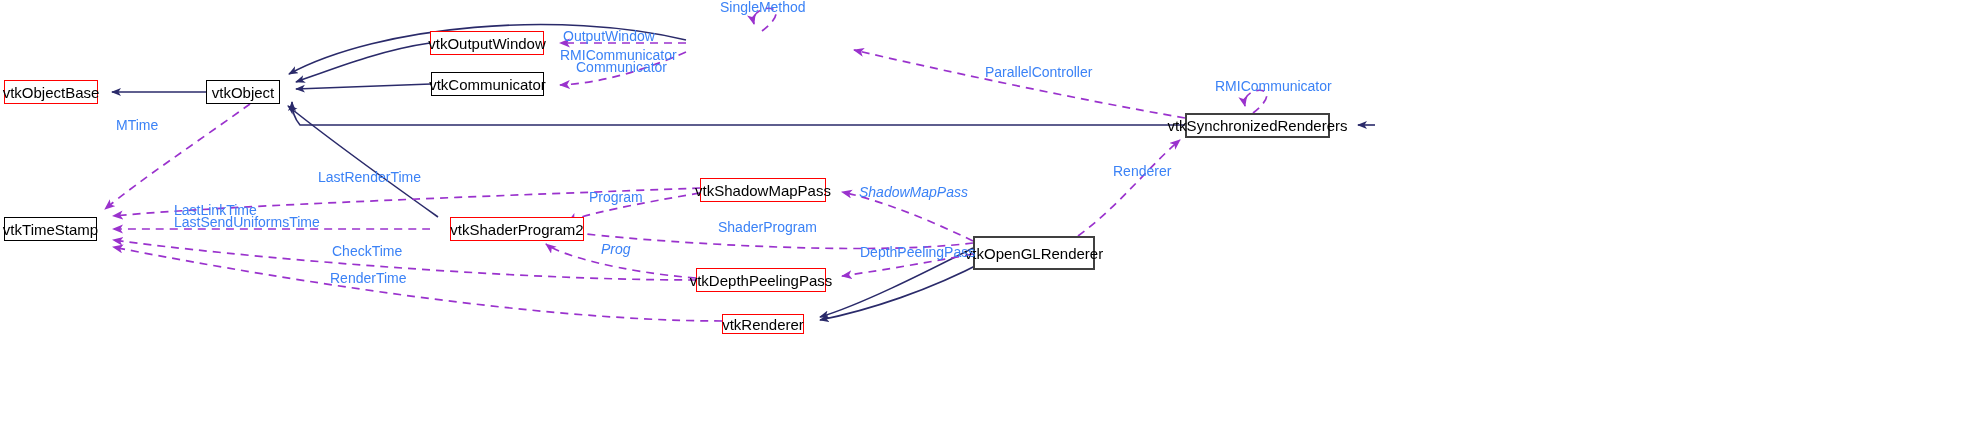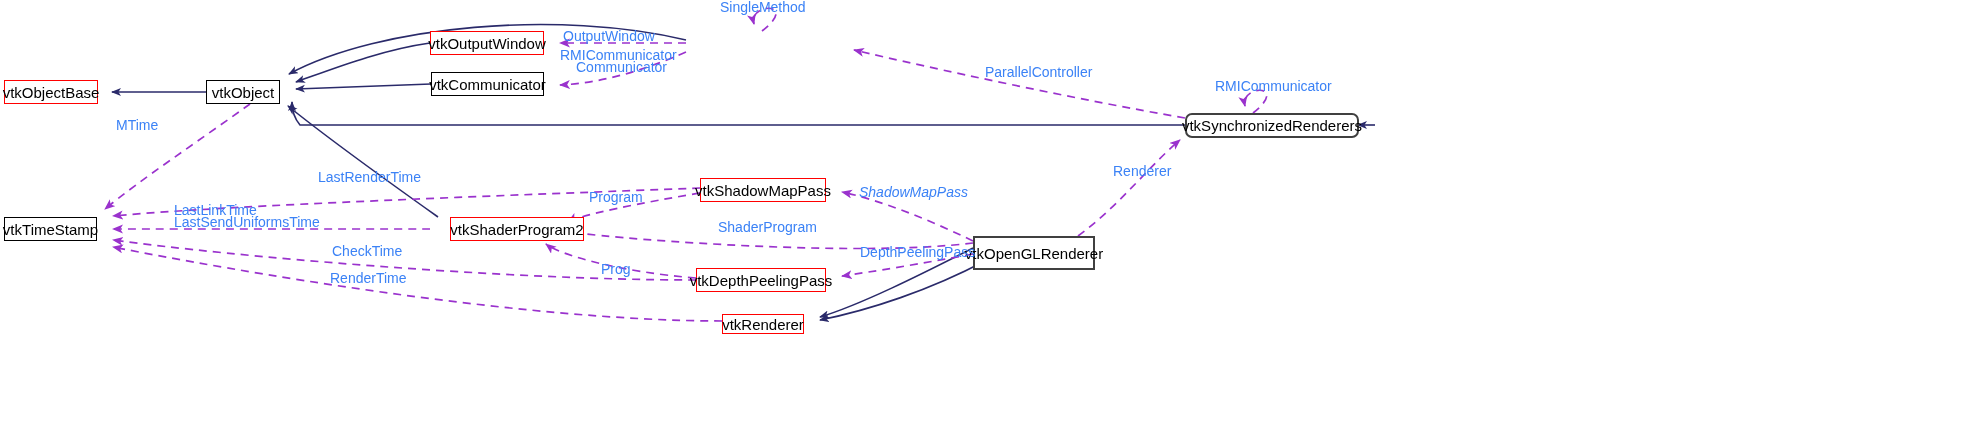--- a/index.html
+++ b/index.html
@@ -114,21 +114,21 @@
 
   <div class="node red" style="left:430px;top:31px;width:114px;height:24px;">
     <span>vtkOutputWindow</span>
   </div>
 
   <div class="node" style="left:431px;top:72px;width:113px;height:24px;">
     <span>vtkCommunicator</span>
   </div>
 
 
-  <div class="node bold" style="left:1185px;top:113px;width:174px;height:25px;border-radius:7px;">
+  <div class="node bold" style="left:1185px;top:113px;width:145px;height:25px;">
     <span>vtkSynchronizedRenderers</span>
   </div>
 
 
   <div class="node" style="left:4px;top:217px;width:93px;height:24px;">
     <span>vtkTimeStamp</span>
   </div>
 
   <div class="node red" style="left:450px;top:217px;width:134px;height:24px;">
     <span>vtkShaderProgram2</span>
@@ -158,17 +158,17 @@
   <div class="edge-label" style="left:1215px;top:79px;">RMICommunicator</div>
   <div class="edge-label" style="left:116px;top:118px;">MTime</div>
   <div class="edge-label" style="left:1113px;top:164px;">Renderer</div>
   <div class="edge-label" style="left:318px;top:170px;">LastRenderTime</div>
   <div class="edge-label" style="left:859px;top:185px;font-style:italic;">ShadowMapPass</div>
   <div class="edge-label" style="left:174px;top:203px;">LastLinkTime</div>
   <div class="edge-label" style="left:174px;top:215px;">LastSendUniformsTime</div>
   <div class="edge-label" style="left:589px;top:190px;">Program</div>
   <div class="edge-label" style="left:718px;top:220px;">ShaderProgram</div>
   <div class="edge-label" style="left:332px;top:244px;">CheckTime</div>
-  <div class="edge-label" style="left:601px;top:262px;">Prog</div>
+  <div class="edge-label" style="left:601px;top:242px;font-style:italic;">Prog</div>
   <div class="edge-label" style="left:860px;top:245px;">DepthPeelingPass</div>
   <div class="edge-label" style="left:330px;top:271px;">RenderTime</div>
 
 </div>
 
 </body></html>

